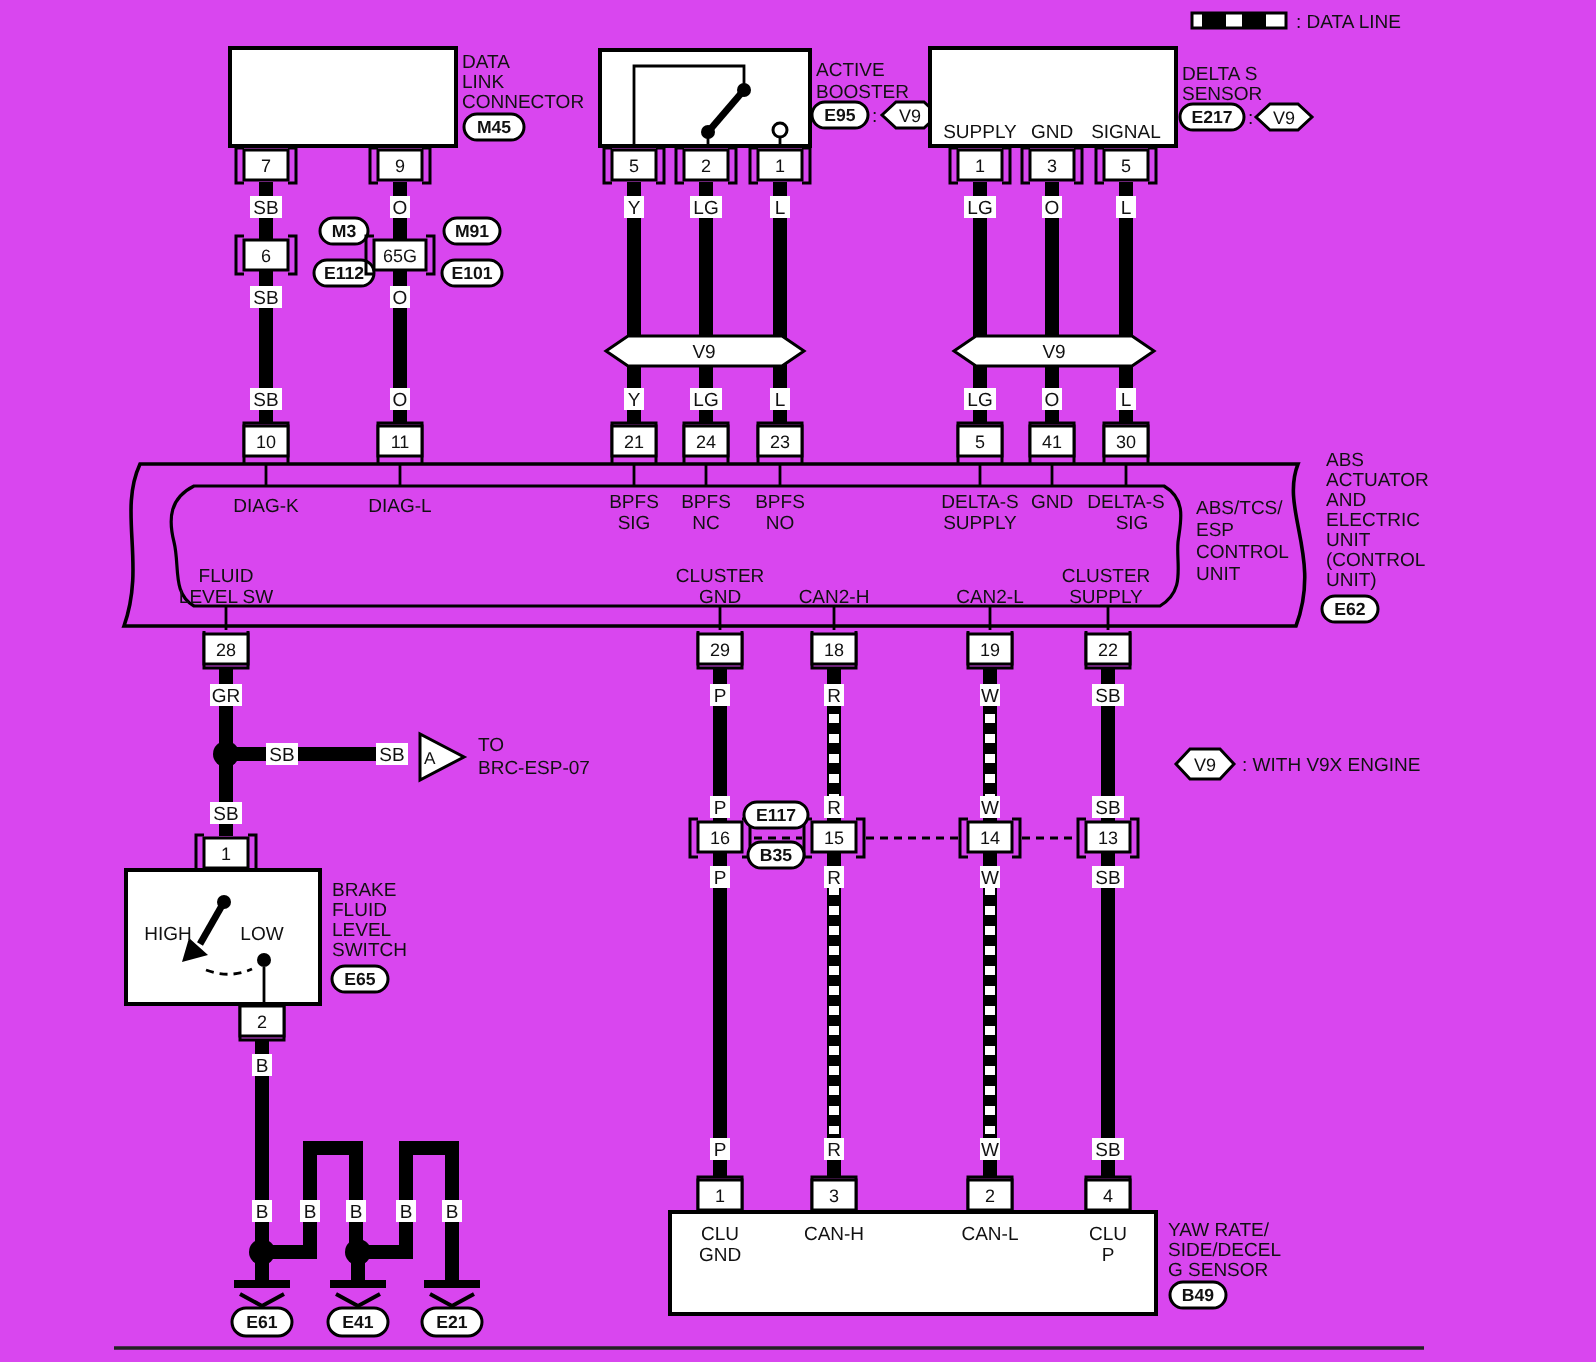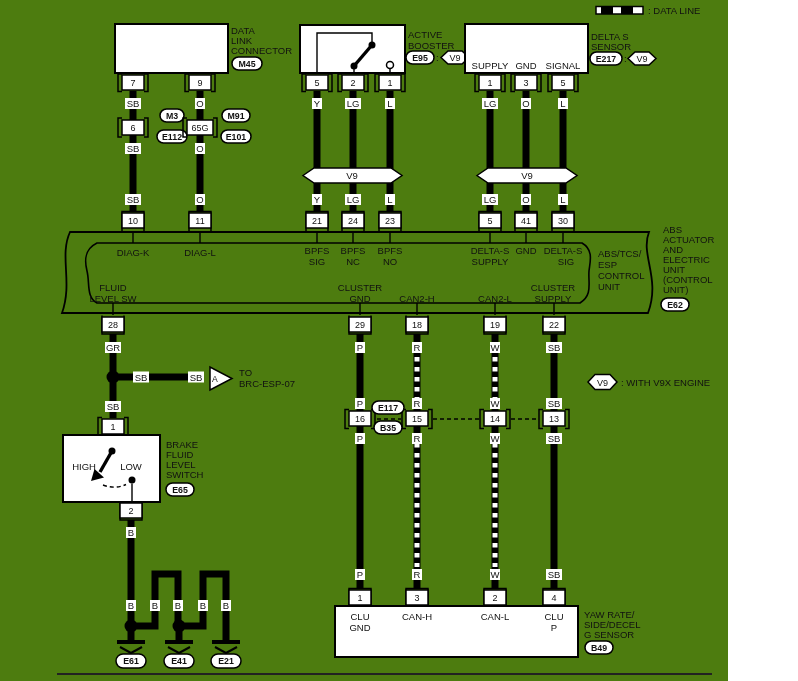--- a/index.html
+++ b/index.html
@@ -1,16 +1,16 @@
 <!DOCTYPE html>
 <html><head>
 <meta charset="utf-8">
 <style>
   html,body{margin:0;padding:0;background:#fff;}
-  .stage{width:728px;height:681px;position:relative;background:#4d7c0f;}
+  .stage{width:798px;height:681px;position:relative;background:#d946ef;}
   svg{display:block;font-family:"Liberation Sans",sans-serif;}
   .wire{stroke:#000;stroke-width:7;fill:none;}
   .wired{stroke:#fff;stroke-width:5;fill:none;stroke-dasharray:4.5 5.5;}
   .thin{stroke:#000;stroke-width:1.4;fill:none;}
   .thk{stroke:#000;stroke-width:3.4;fill:none;}
   .box{fill:#fff;stroke:#000;stroke-width:2;}
   .pb{fill:#fff;stroke:#000;stroke-width:1.5;}
   .brk{fill:none;stroke:#000;stroke-width:1.5;}
   .oval{fill:#fff;stroke:#000;stroke-width:1.5;}
   .hex{fill:#fff;stroke:#000;stroke-width:1.5;}

